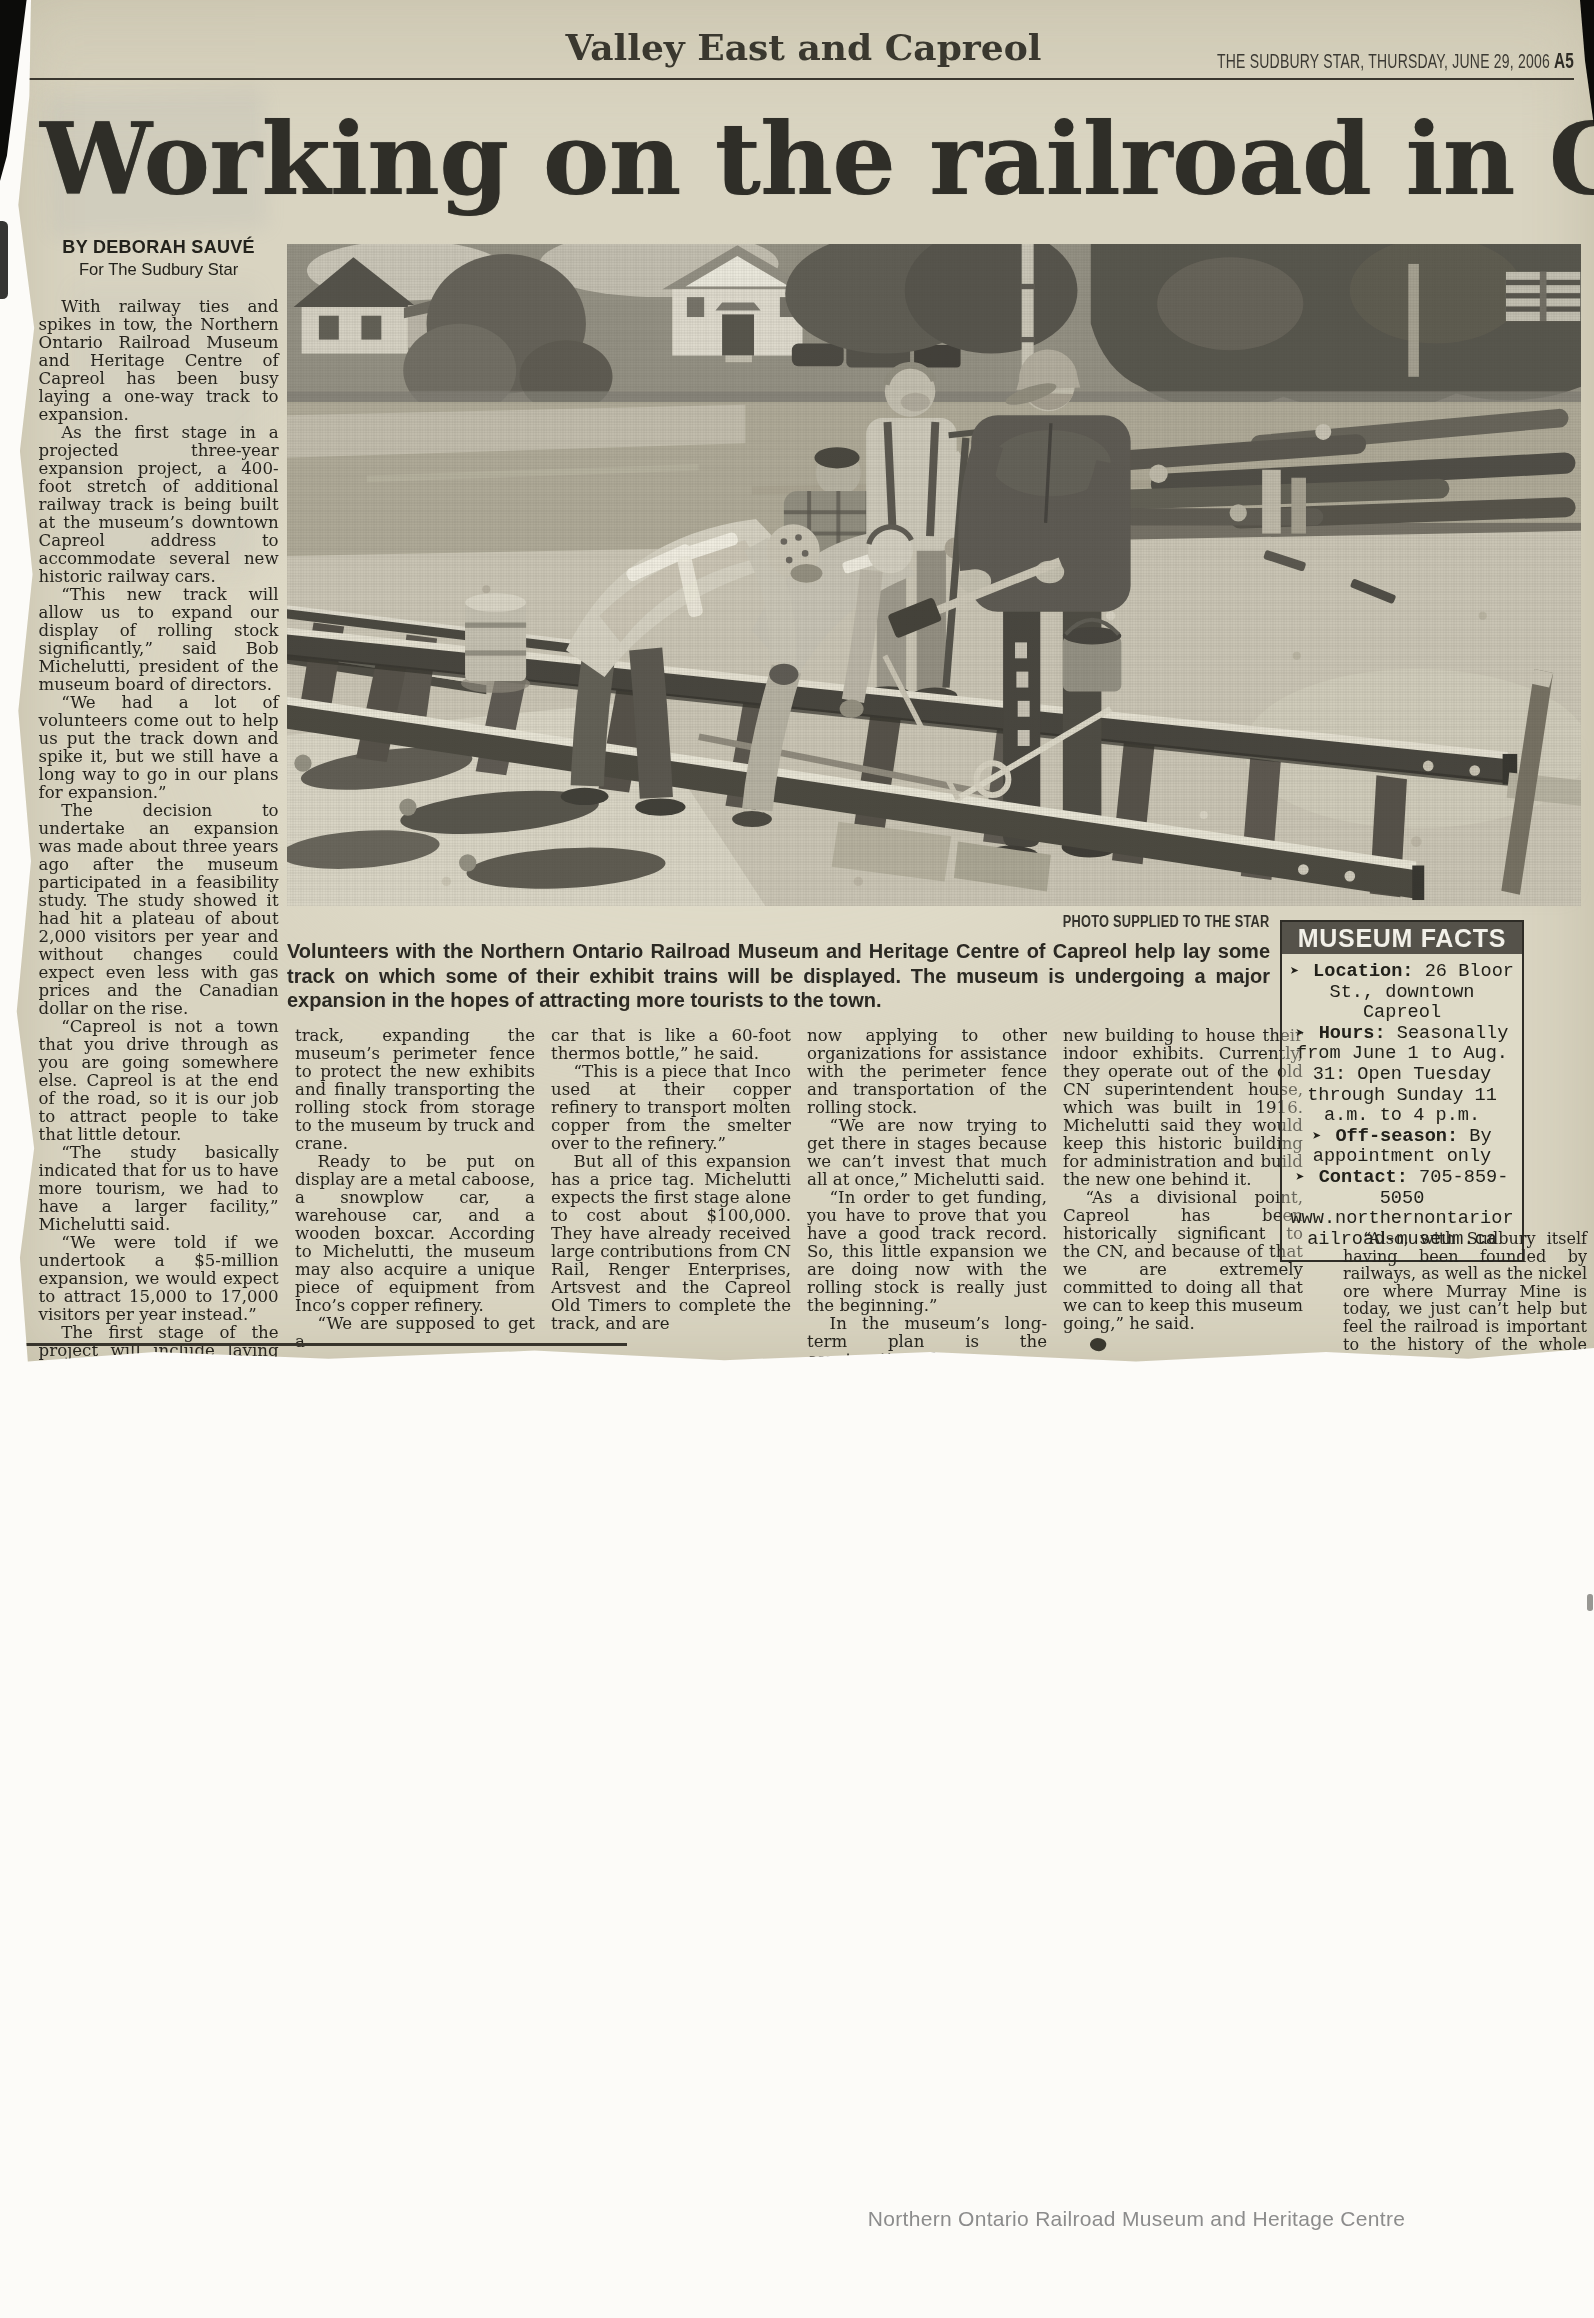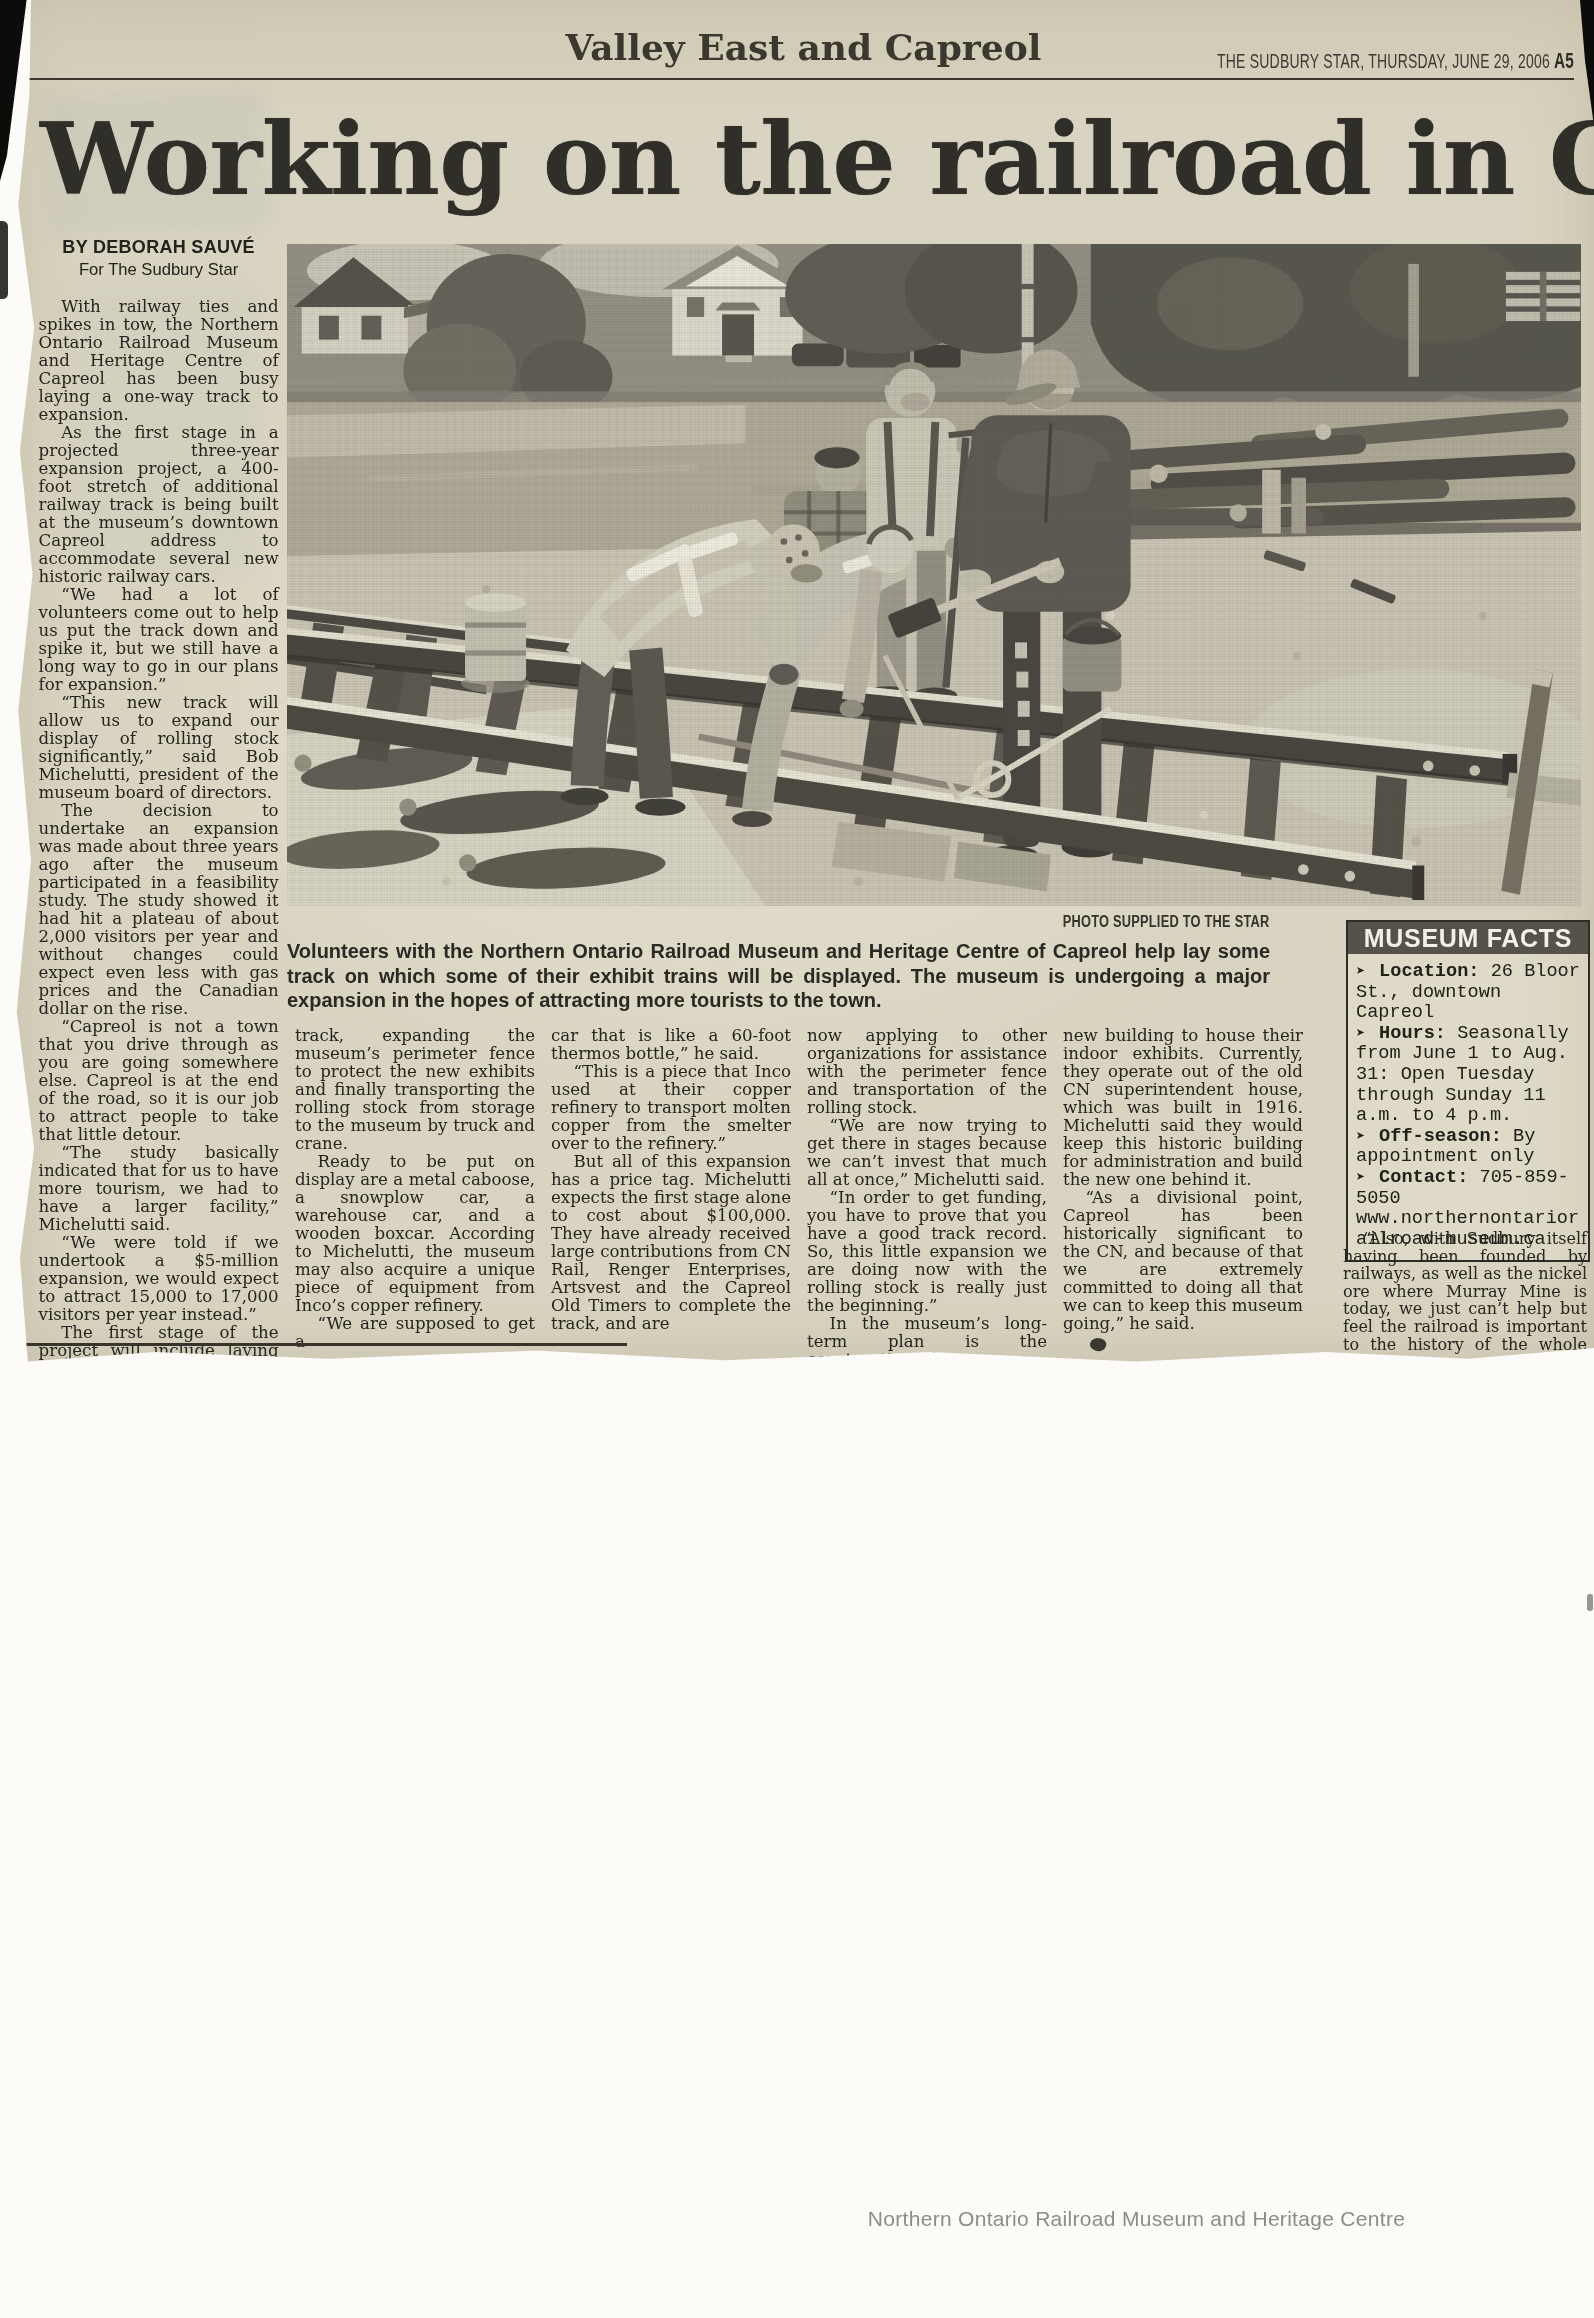--- a/index.html
+++ b/index.html
@@ -51,21 +51,21 @@
   .body-col { top:1027px; width:240px; font-family:"DejaVu Serif", serif; font-size:16.6px; line-height:18px;
     text-align:justify; color:#26241e; }
   .body-col p { margin:0; text-indent:22.6px; }
   .body-col p.noindent { text-indent:0; }
   #col1 { left:26.6px; top:298px; }
   #col2 { left:283px; }
   #col3 { left:539px; }
   #col4 { left:795px; }
   #col5 { left:1051px; }
 
-  .facts-box { left:1334px; top:920px; width:244px; border:2px solid #2e2c26; background:rgba(232,228,213,.35); box-sizing:border-box; }
+  .facts-box { left:1268px; top:920px; width:244px; border:2px solid #2e2c26; background:rgba(232,228,213,.35); box-sizing:border-box;text-align:center; }
   .facts-title { height:32px; background:#55524a; color:#f2f0e8; display:flex; align-items:center; justify-content:center;
     font-size:25px; font-weight:700; letter-spacing:0.7px; }
   .facts-list { list-style:none; margin:0; padding:8px 8px 9.3px 8px; font-size:18.6px; line-height:20.6px;
     color:#21201a; font-weight:500; }
   .facts-list li { margin:0; overflow-wrap:anywhere;font-family:Liberation Mono, monospace; }
   .facts-list .bullet { font-size:15.3px; margin-right:2.7px; color:#21201a; }
   .facts-list b { font-weight:700; }
 
   .closing-quote { left:1331px; top:1230px; width:244px; font-family:"DejaVu Serif", serif;
     font-size:16px; line-height:17.6px; text-align:justify; color:#26241e; text-indent:20px; margin:0; }
@@ -350,22 +350,22 @@
       </svg>
       <div class="halftone"></div>
     </div>
 
     <div class="credit"><span>PHOTO SUPPLIED TO THE STAR</span></div>
     <div class="caption">Volunteers with the Northern Ontario Railroad Museum and Heritage Centre of Capreol help lay some track on which some of their exhibit trains will be displayed. The museum is undergoing a major expansion in the hopes of attracting more tourists to the town.</div>
 
     <div class="body-col" id="col1">
         <p>With railway ties and spikes in tow, the Northern Ontario Railroad Museum and Heritage Centre of Capreol has been busy laying a one-way track to expansion.</p>
         <p>As the first stage in a projected three-year expansion project, a 400-foot stretch of additional railway track is being built at the museum’s downtown Capreol address to accommodate several new historic railway cars.</p>
+        <p>“This new track will allow us to expand our display of rolling stock significantly,” said Bob Michelutti, president of the museum board of directors.</p>
         <p>“We had a lot of volunteers come out to help us put the track down and spike it, but we still have a long way to go in our plans for expansion.”</p>
-        <p>“This new track will allow us to expand our display of rolling stock significantly,” said Bob Michelutti, president of the museum board of directors.</p>
         <p>The decision to undertake an expansion was made about three years ago after the museum participated in a feasibility study. The study showed it had hit a plateau of about 2,000 visitors per year and without changes could expect even less with gas prices and the Canadian dollar on the rise.</p>
         <p>“Capreol is not a town that you drive through as you are going somewhere else. Capreol is at the end of the road, so it is our job to attract people to take that little detour.</p>
         <p>“The study basically indicated that for us to have more tourism, we had to have a larger facility,” Michelutti said.</p>
         <p>“We were told if we undertook a $5-million expansion, we would expect to attract 15,000 to 17,000 visitors per year instead.”</p>
         <p>The first stage of the project will include laying the new</p>
       </div>
     <div class="body-col" id="col2">
         <p class="noindent">track, expanding the museum’s perimeter fence to protect the new exhibits and finally transporting the rolling stock from storage to the museum by truck and crane.</p>
         <p>Ready to be put on display are a metal caboose, a snowplow car, a warehouse car, and a wooden boxcar. According to Michelutti, the museum may also acquire a unique piece of equipment from Inco’s copper refinery.</p>
         <p>“We are supposed to get a</p>

